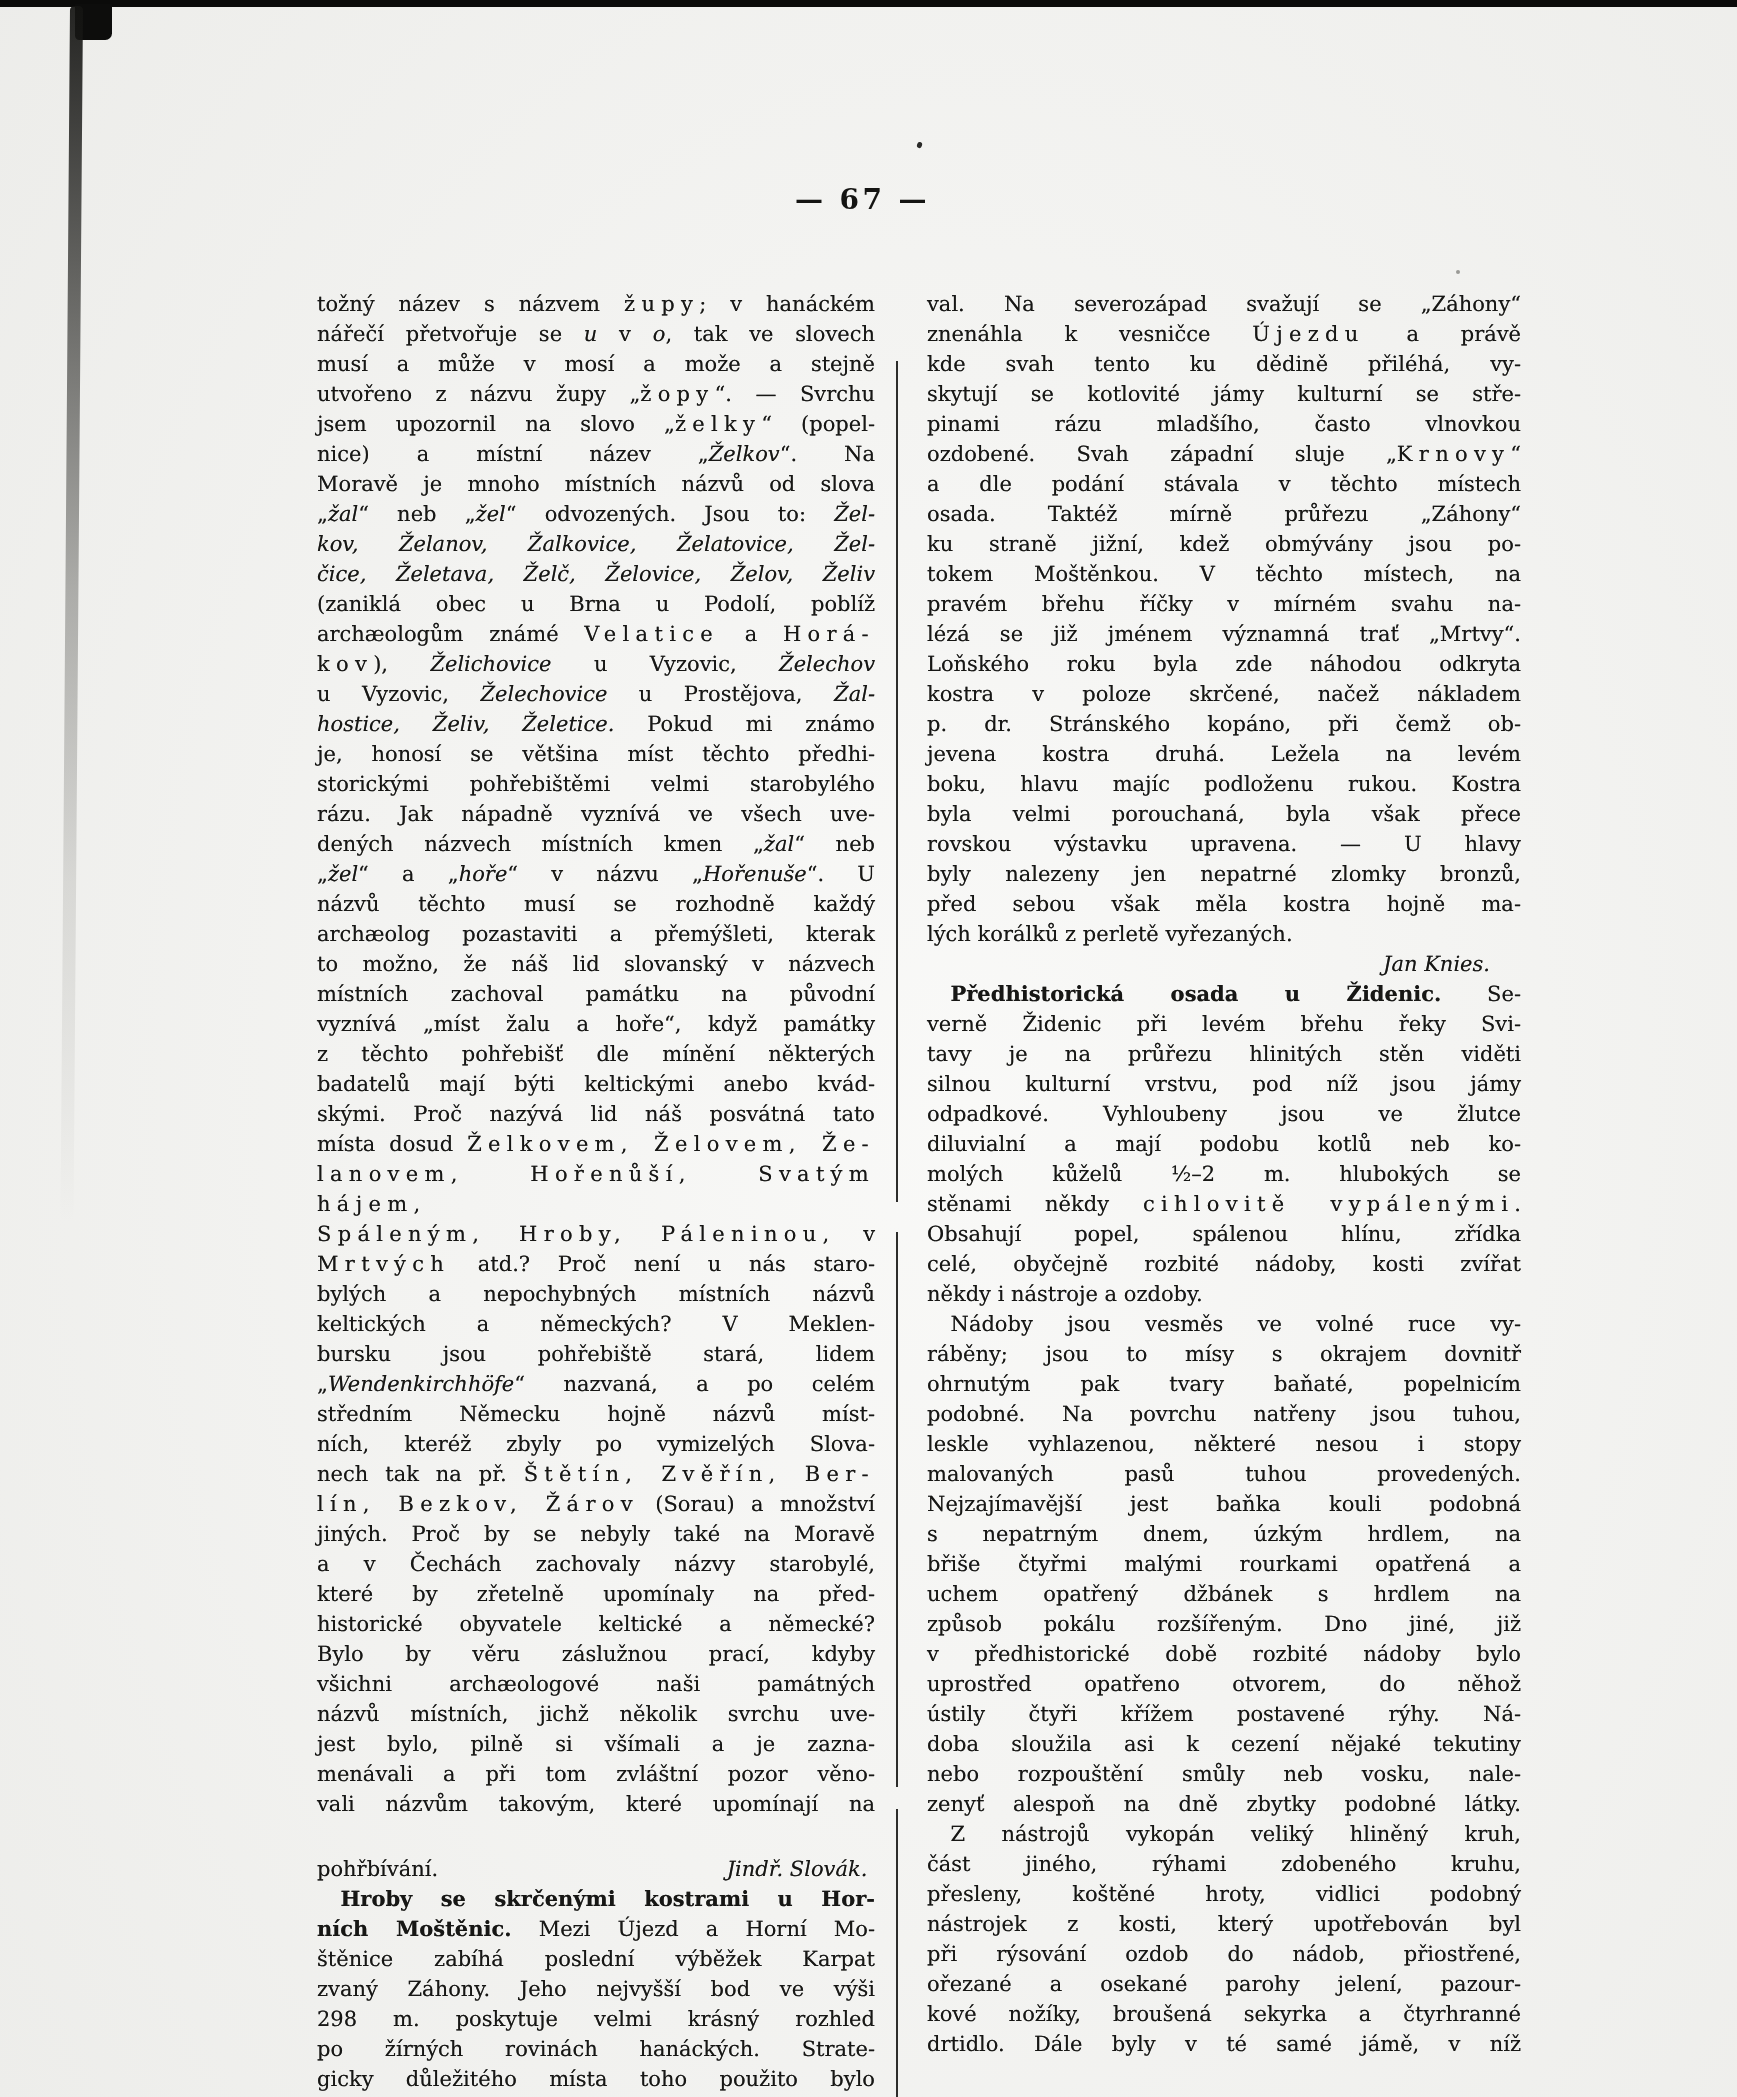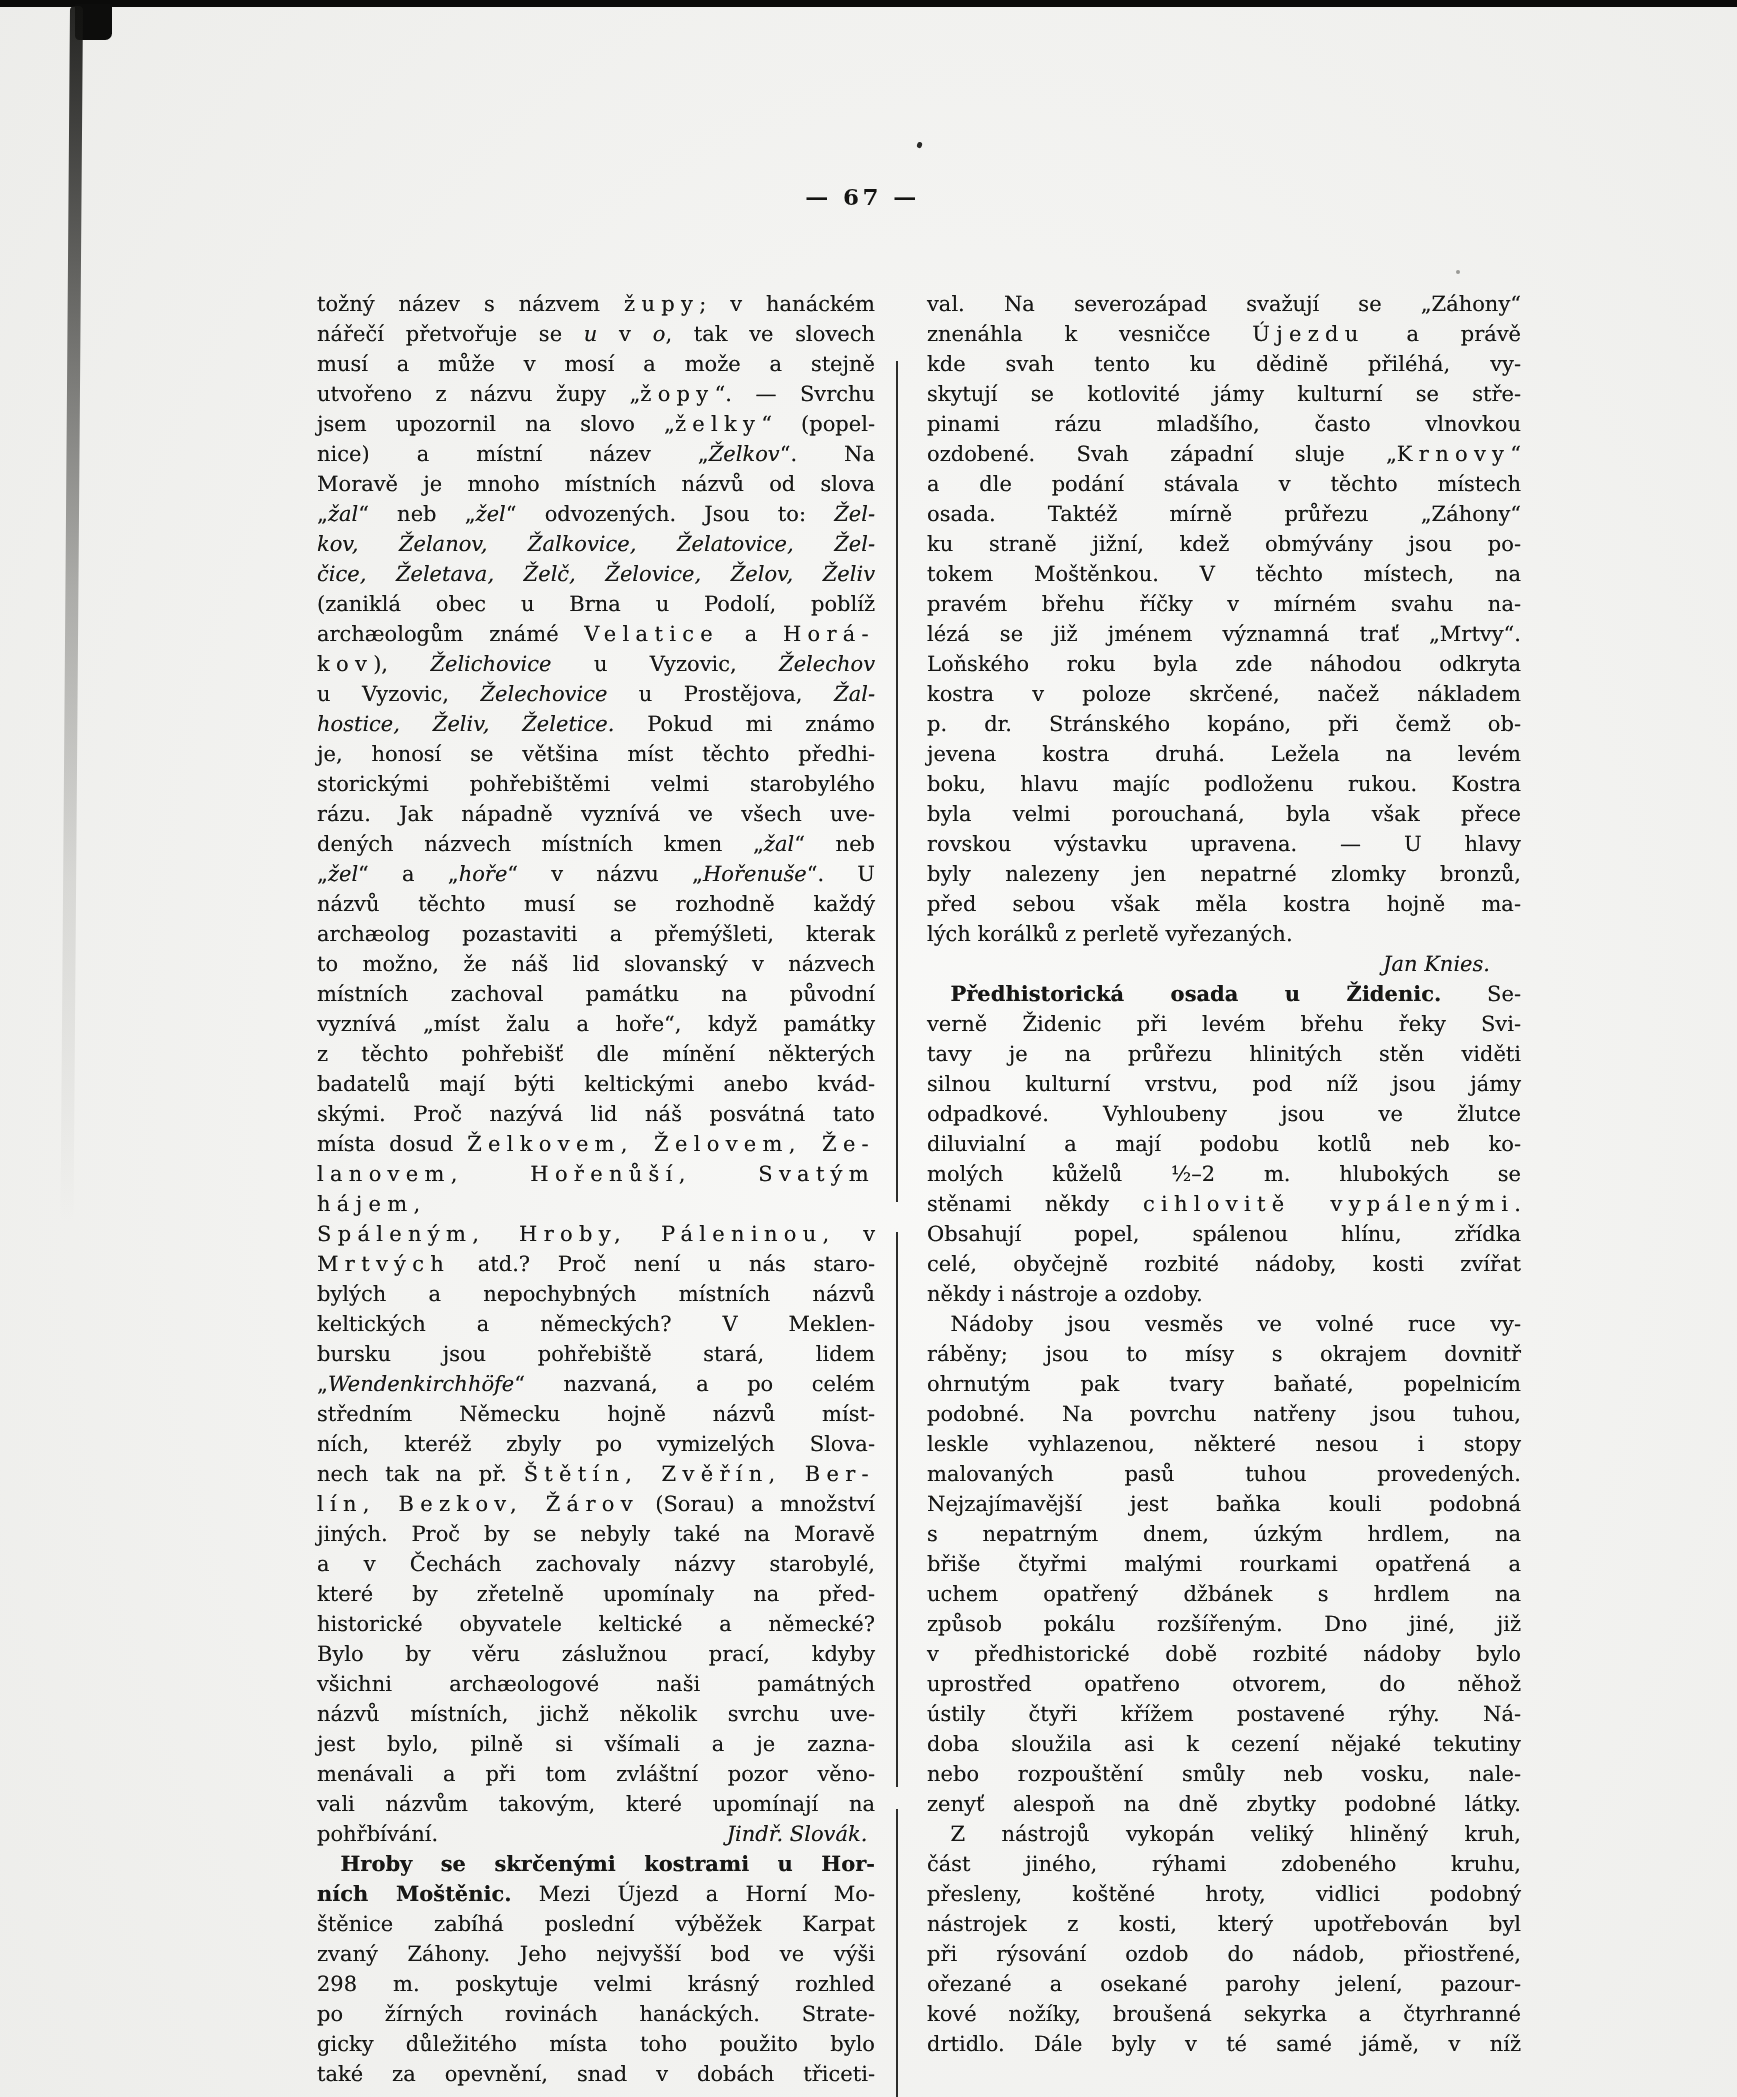--- a/index.html
+++ b/index.html
@@ -22,21 +22,21 @@
       rgba(20,20,18,0.92) 0%,
       rgba(45,45,42,0.72) 22%,
       rgba(90,90,86,0.45) 48%,
       rgba(130,130,125,0.22) 72%,
       rgba(160,160,155,0) 100%);
     transform:rotate(0.45deg);transform-origin:top center;
     border-radius:4.2px;
   }
   #page-number{
     position:absolute;left:791px;top:183px;width:143px;
-    text-align:center;font-size:23px;font-weight:bold;letter-spacing:3.4px;
+    text-align:center;font-size:28px;font-weight:bold;letter-spacing:3.4px;
     color:#141412;
   }
   #column-divider{
     position:absolute;left:896px;top:361px;width:2.1px;height:1837px;
     background:linear-gradient(to bottom,
       #2d2d2b 0%, #2d2d2b 45.8%,
       rgba(0,0,0,0) 45.8%, rgba(0,0,0,0) 47.4%,
       #2d2d2b 47.4%, #2d2d2b 77.6%,
       rgba(0,0,0,0) 77.6%, rgba(0,0,0,0) 78.8%,
       #2d2d2b 78.8%, #2d2d2b 100%);
@@ -45,21 +45,21 @@
   #speck-1{left:917px;top:142px;width:4.6px;height:6.3px;transform:rotate(18deg);}
   #speck-2{left:1456px;top:270px;width:4.2px;height:4.2px;background:#9a9a96;}
   .col{position:absolute;top:289px;font-size:21px;line-height:30px;
        text-rendering:geometricPrecision;
        text-shadow:0 0 0.3px rgba(10,10,10,0.6);}
   #column-left{left:317px;width:558px;}
   #column-right{left:927px;width:594px;}
   .line{text-align:justify;text-align-last:justify;min-height:30px;}
   .line.l{text-align-last:left;}
   .line.r{text-align:right;text-align-last:right;padding-right:31px;}
-  .line.split{display:flex;justify-content:space-between;text-align:center;text-align-last:left;}
+  .line.split{display:flex;justify-content:space-between;text-align:center;text-align-last:left;margin-top:35px;}
   .split .sig{padding-right:7.6px;}
   .line.ind{text-indent:23.5px;}
   .line.gap{}
   .it{font-style:italic;}
   .sp{letter-spacing:0.30em;}
   .bd{font-weight:bold;}
 </style>
 </head>
 <body>
 

